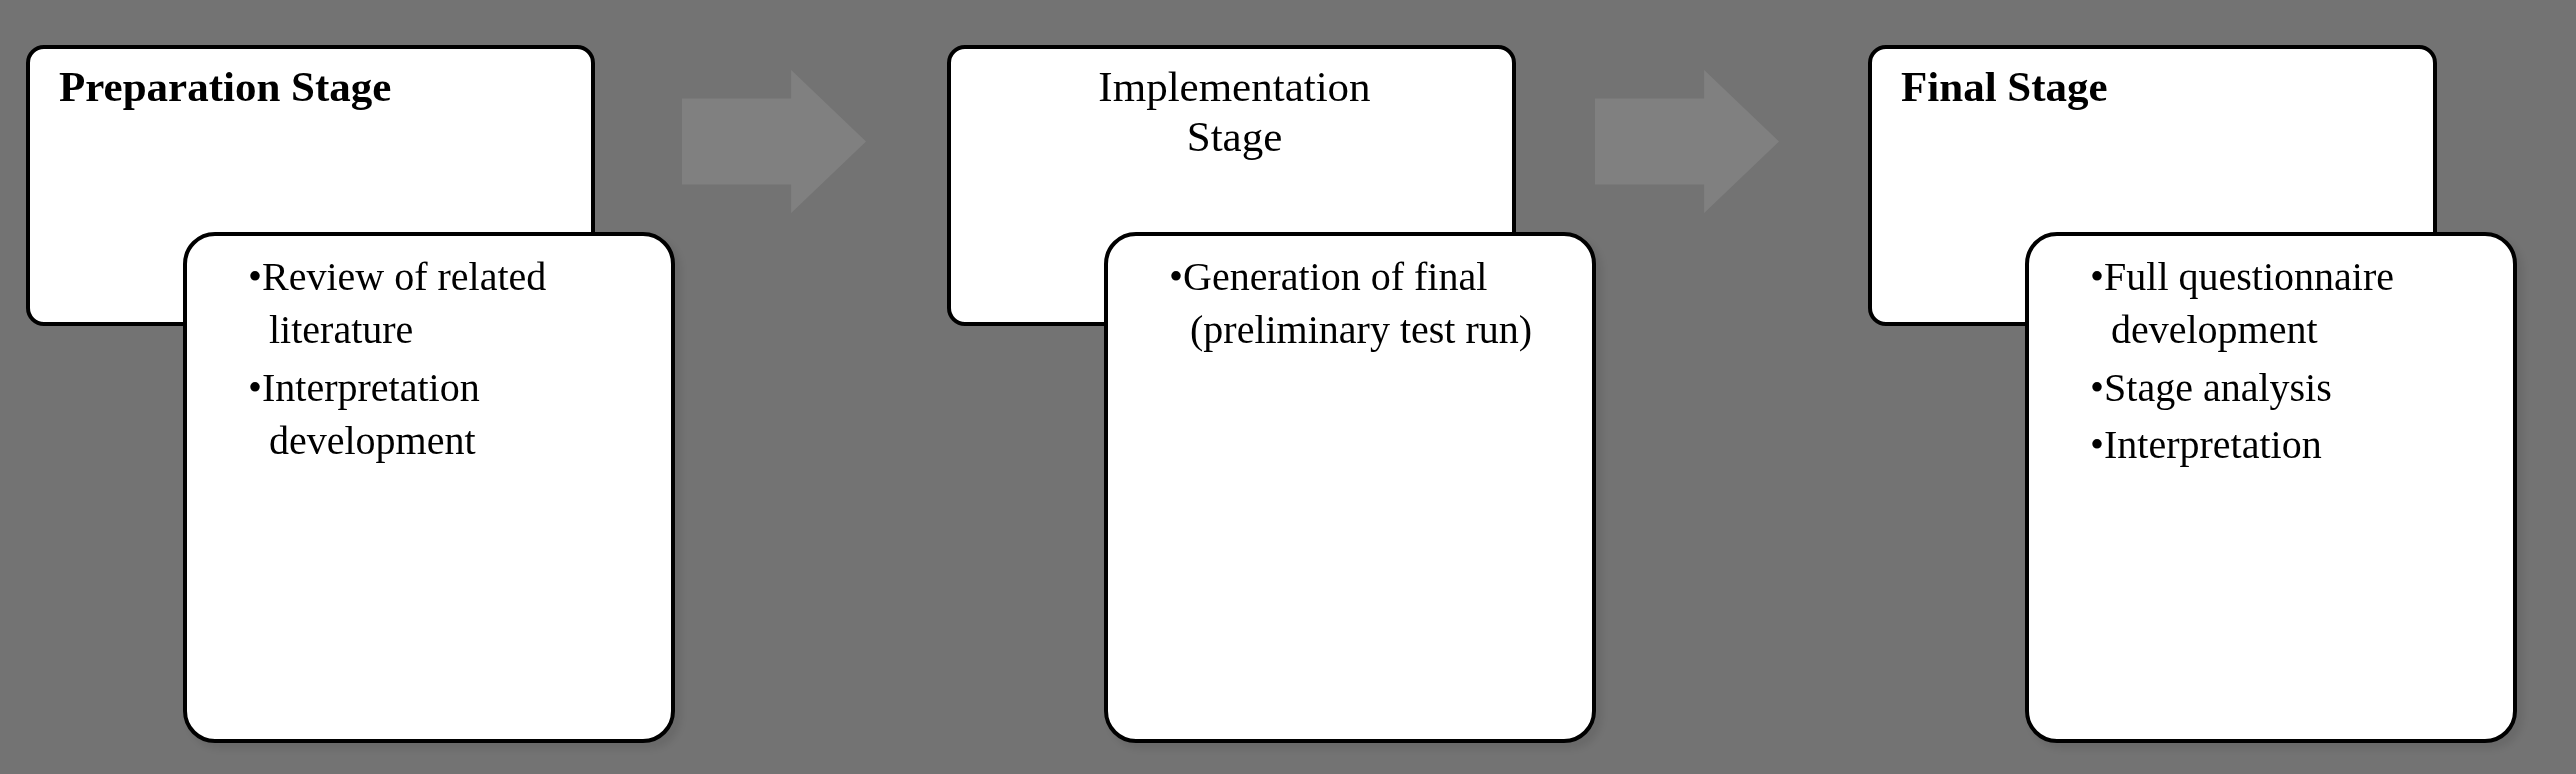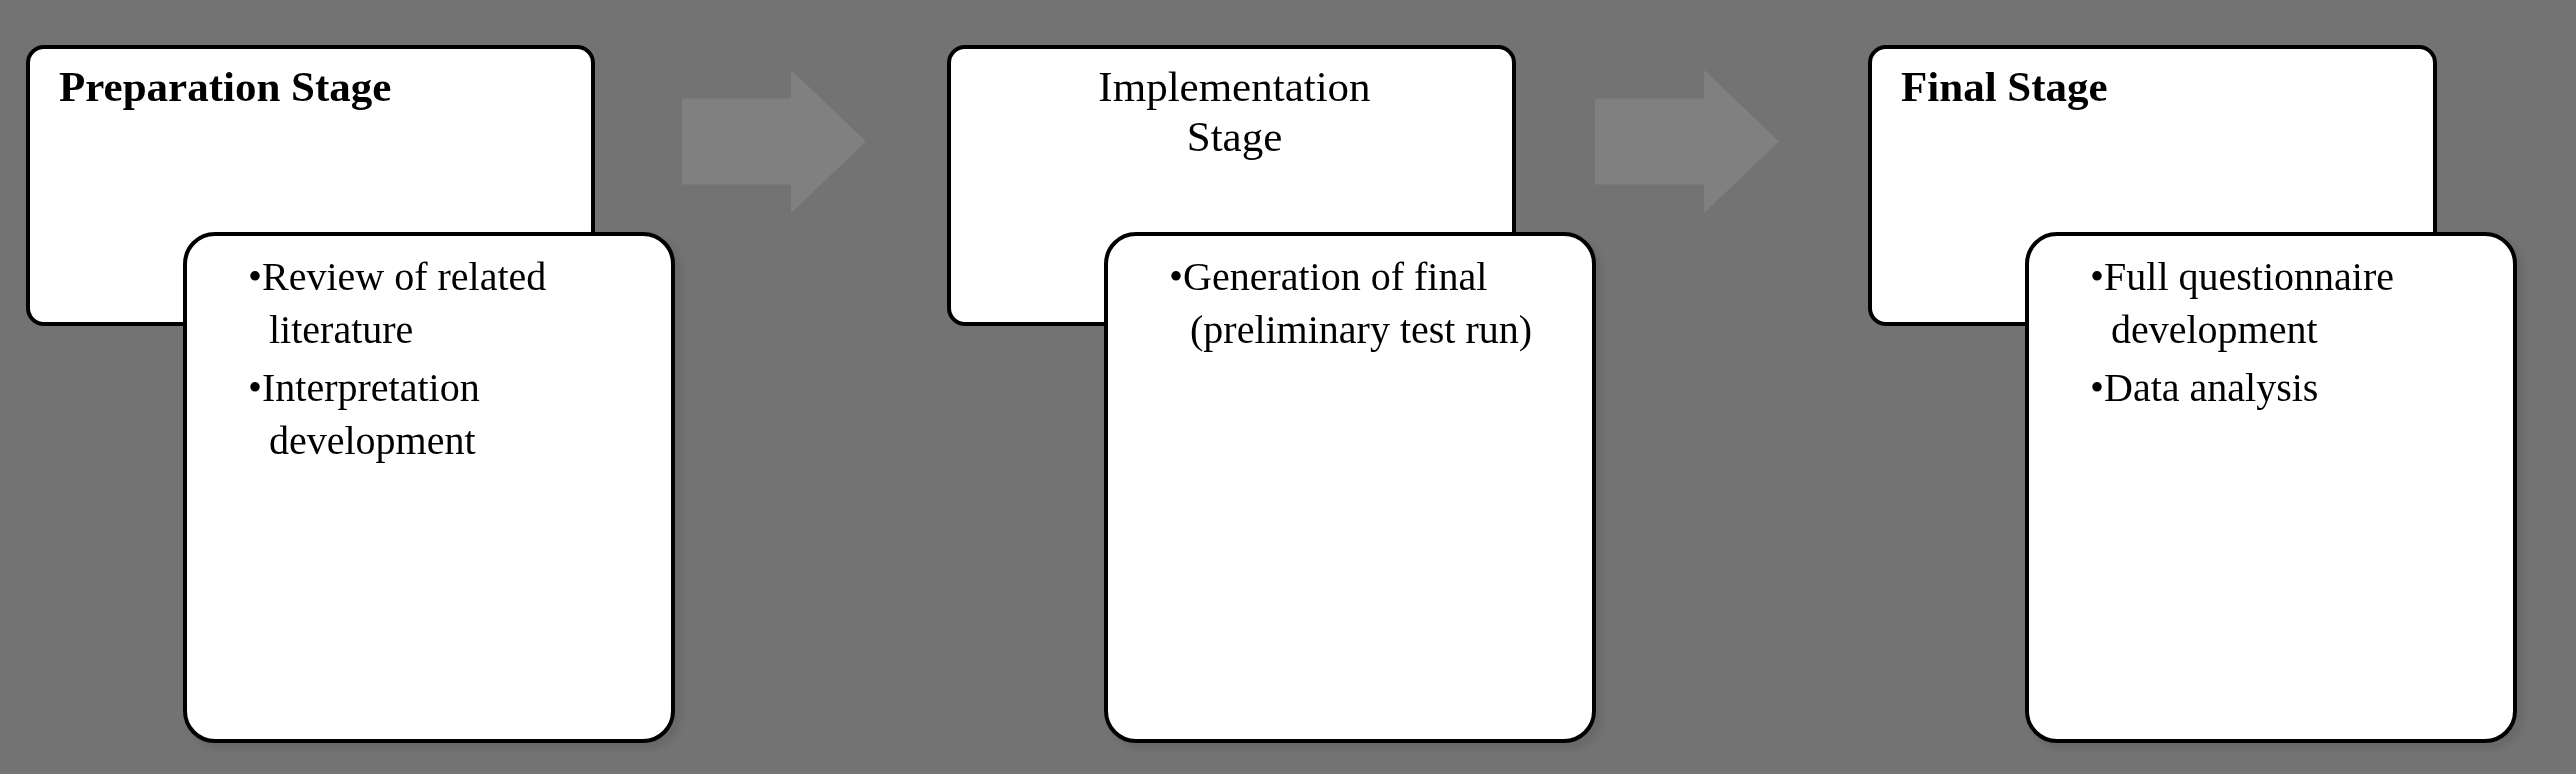--- a/index.html
+++ b/index.html
@@ -153,20 +153,21 @@
 
   <div class="stage" style="left:1842px;">
 
     <div class="title-card">
       <div class="title-text bold">Final Stage</div>
     </div>
 
     <div class="detail-card">
       <ul class="bullet-list">
         <li class="bullet-item"><span class="bullet-dot">•</span><span>Full questionnaire development</span></li>
-        <li class="bullet-item"><span class="bullet-dot">•</span><span>Data analysis</span></li>
+        <li class="bullet-item"><span class="bullet-dot">•</span><span>Stage analysis</span></li>
+        <li class="bullet-item"><span class="bullet-dot">•</span><span>Interpretation</span></li>
       </ul>
     </div>
 
   </div>
 
 </div>
 
 
 </body></html>

